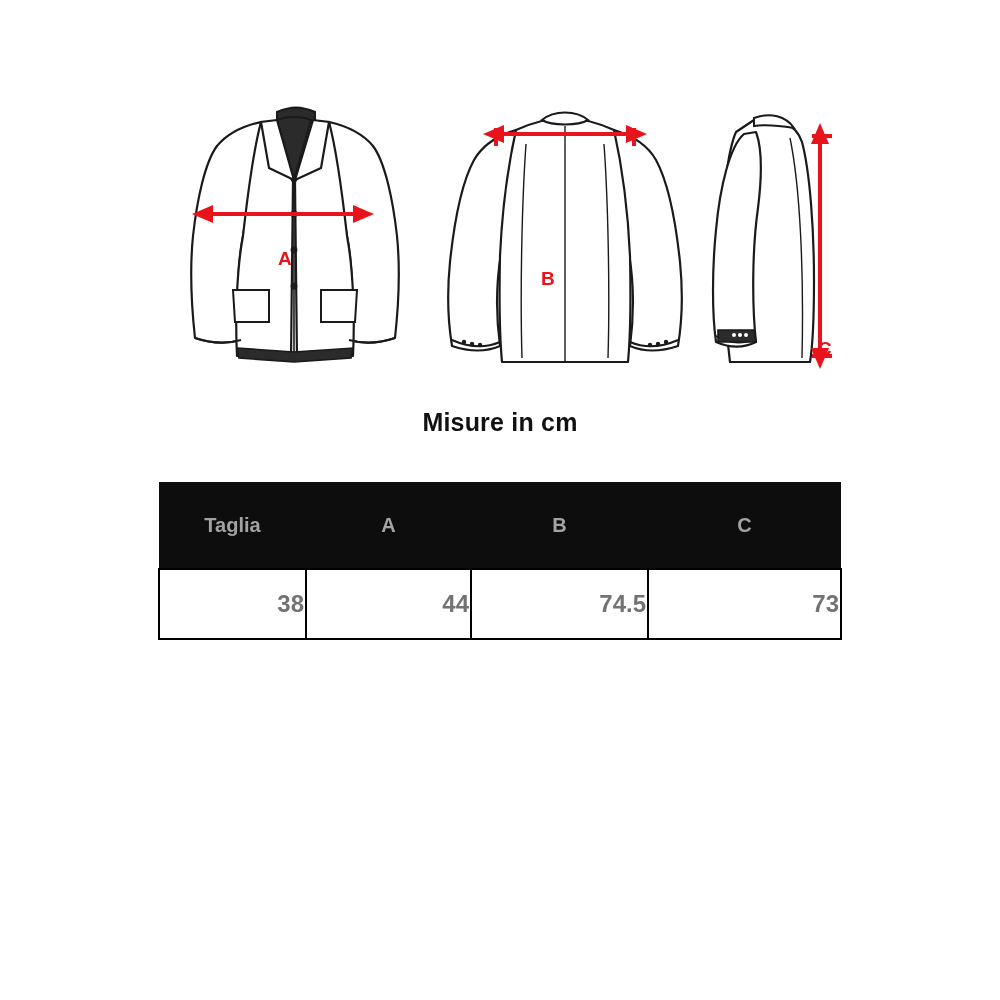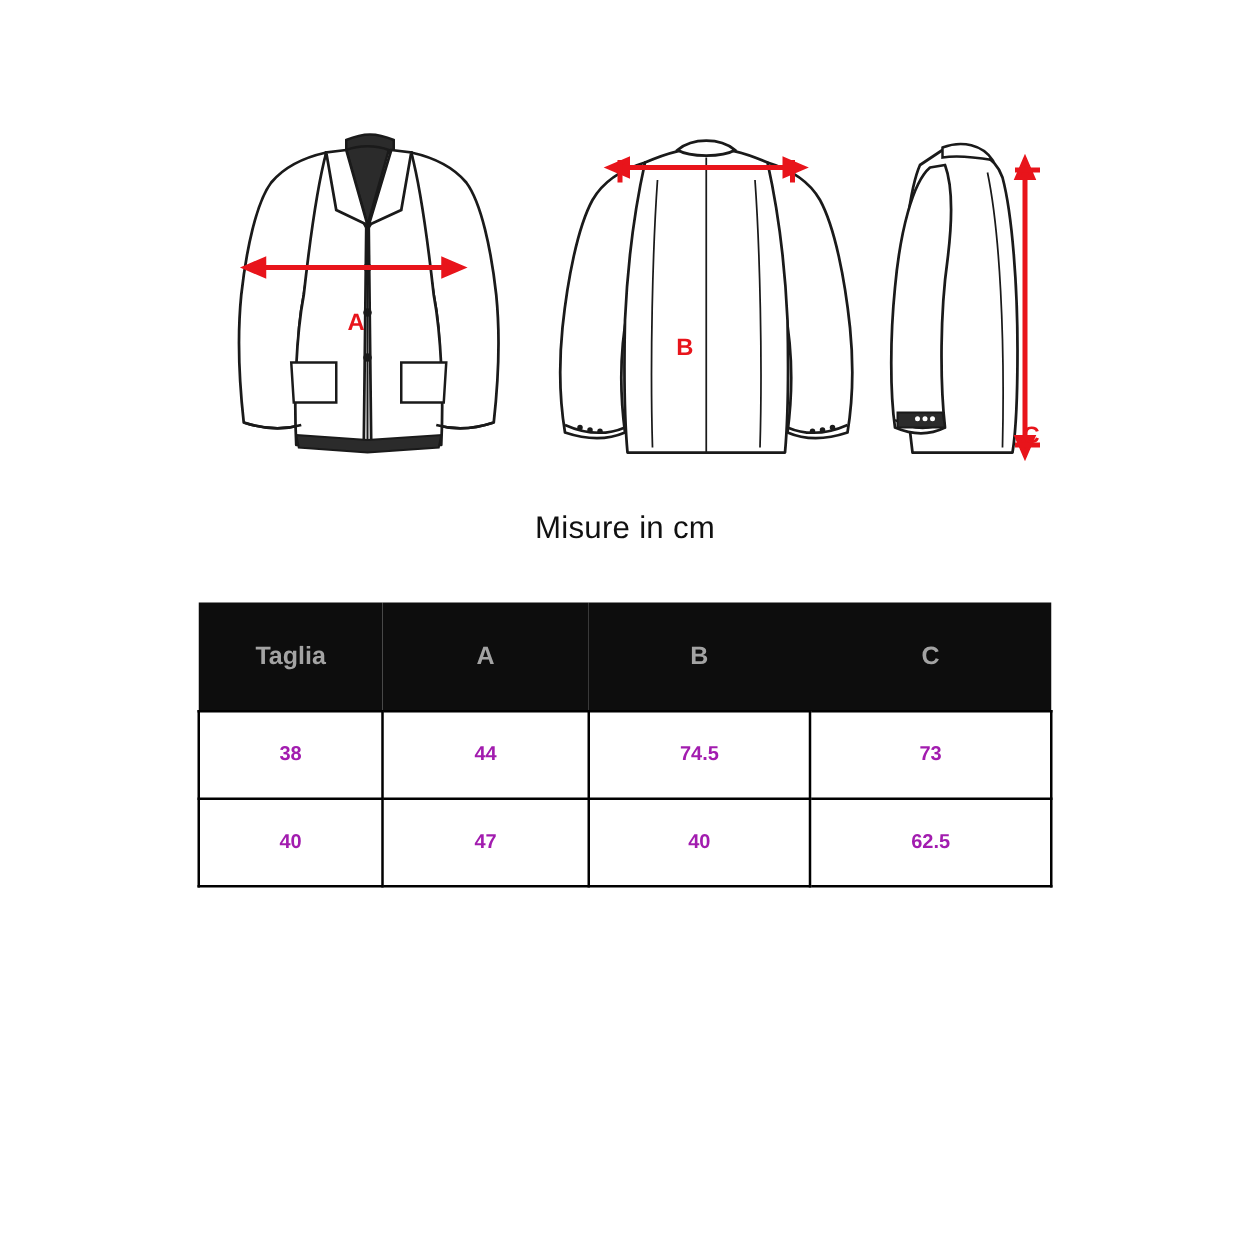--- a/index.html
+++ b/index.html
@@ -51,21 +51,21 @@
   .lbl-c { left: 818px; top: 248px; }
 
   
   .caption {
     position: absolute;
     left: 0;
     top: 408px;
     width: 1000px;
     text-align: center;
     font-size: 25px;
-    font-weight: normal;
+    font-weight: bold;
     letter-spacing: 0.2px;
     color: #111111;
   }
 
   
   .size-table-wrap {
     position: absolute;
     left: 158px;
     top: 482px;
     width: 684px;
@@ -81,25 +81,25 @@
     font-size: 20px;
     font-weight: bold;
     height: 84px;
     border: none;
     text-align: center;
     vertical-align: middle;
   }
   table.size-table td {
     border: 2px solid #000000;
     height: 66px;
-    text-align: center;
+    text-align: right;
     vertical-align: middle;
-    font-size: 16px;
-    font-weight: bold;
-    color: #a21caf;
+    font-size: 24px;
+    font-weight: bold;
+    color: #737373;
     background: #ffffff;
   }
   table.size-table tbody tr td:first-child { width: 155px; }
   .col-a { width: 163px; }
   .col-b { width: 175px; }
   .col-c { width: 191px; }
 </style>
 </head>
 <body>
 
@@ -233,23 +233,17 @@
           <th class="col-c">C</th>
         </tr>
       </thead>
       <tbody>
         <tr>
           <td>38</td>
           <td>44</td>
           <td>74.5</td>
           <td>73</td>
         </tr>
-        <tr>
-          <td>40</td>
-          <td>47</td>
-          <td>40</td>
-          <td>62.5</td>
-        </tr>
       </tbody>
     </table>
   </div>
 
 </div>
 
 </body></html>

